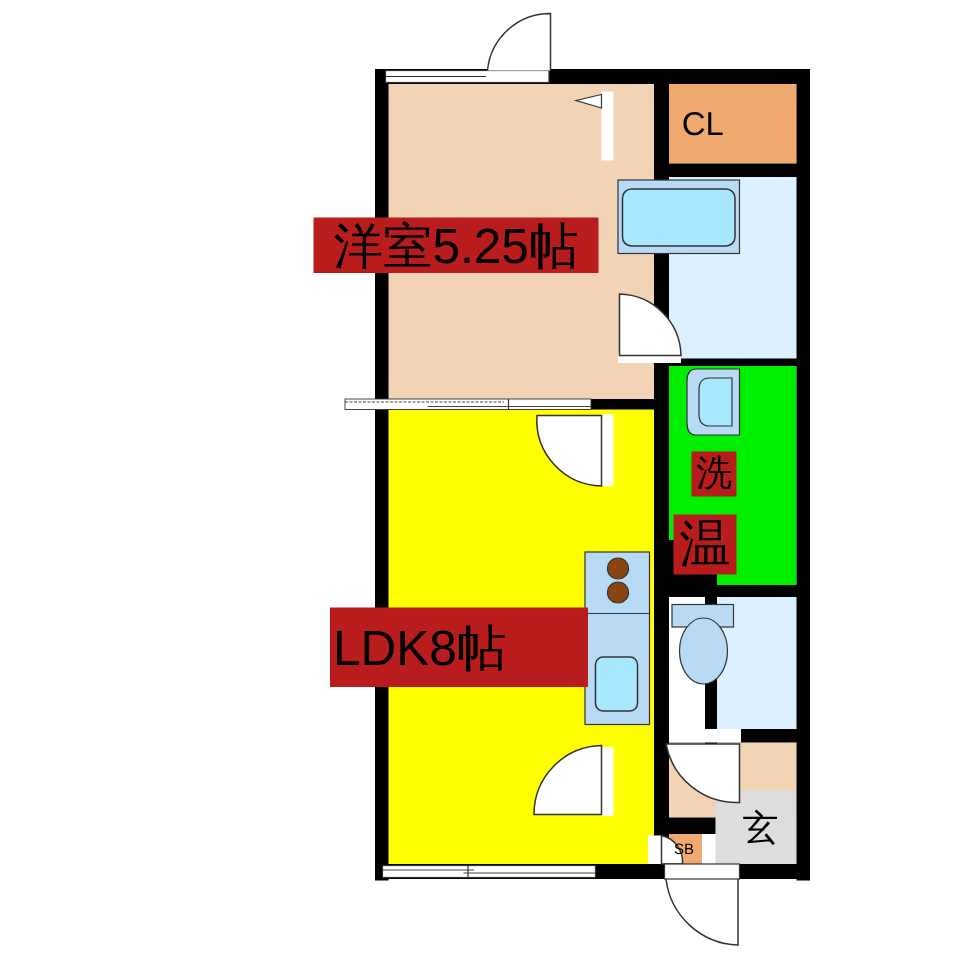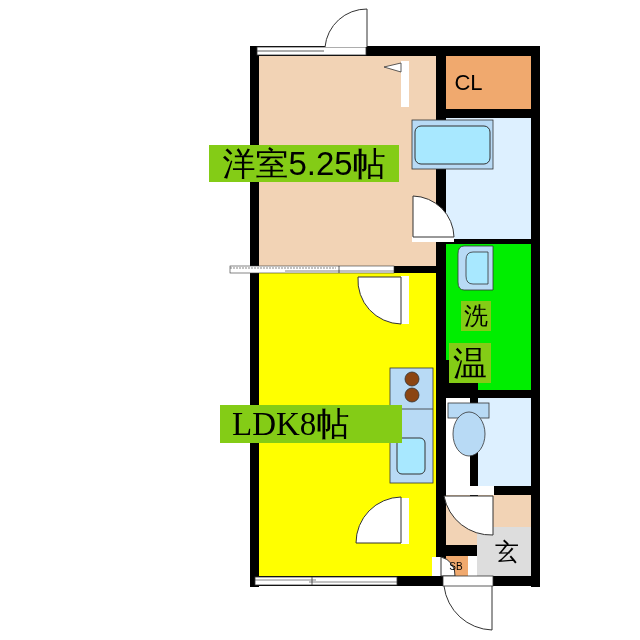--- a/index.html
+++ b/index.html
@@ -1,20 +1,20 @@
 <!DOCTYPE html>
 <html><head>
 <meta charset="utf-8">
 <style>
   html, body { margin:0; padding:0; background:#ffffff; }
   body { width:640px; height:640px; position:relative; overflow:hidden; font-family:"Liberation Sans", "DejaVu Sans", sans-serif; }
   .abs { position:absolute; box-sizing:border-box;margin-left:36px; }
   .wall { background:#000; }
   svg.plan { position:absolute; left:0; top:0; }
-  .label { position:absolute; background:#84cc16; color:#000; white-space:nowrap; line-height:1; display:flex; align-items:center; justify-content:center; }
+  .label { position:absolute; background:#b91c1c; color:#000; white-space:nowrap; line-height:1; display:flex; align-items:center; justify-content:center; }
 </style>
 </head>
 <body>
 
 <div class="abs" style="left:0;top:0;width:640px;height:640px;">
 
   <div class="abs" style="left:186px;top:56px;width:178px;height:212px;background:#F2D3B5;"></div>
   <div class="abs" style="left:186px;top:272px;width:178px;height:304px;background:#FFFF00;"></div>
   <div class="abs" style="left:374px;top:56px;width:85px;height:53px;background:#F0A96E;"></div>
   <div class="abs" style="left:374px;top:118px;width:85px;height:123px;background:#DDF0FF;"></div>
@@ -115,19 +115,19 @@
     <g>
       <rect x="219" y="577" width="142" height="8" fill="#fff" stroke="#333" stroke-width="0.8"></rect>
       <line x1="219" y1="580" x2="280" y2="580" stroke="#333" stroke-width="0.6"></line>
       <line x1="273" y1="582" x2="361" y2="582" stroke="#333" stroke-width="0.6"></line>
       <line x1="276" y1="577" x2="276" y2="585" stroke="#333" stroke-width="0.8"></line>
     </g>
   </svg>
 
   <div class="abs" style="left:374px;top:68px;width:45px;height:30px;font-size:22px;display:flex;align-items:center;justify-content:center;">CL</div>
   <div class="label" style="left:173px;top:145px;width:190px;height:37px;font-size:33px;">洋室5.25帖</div>
-  <div class="label" style="left:184px;top:405px;width:170px;height:38px;font-size:33px;justify-content:flex-start;padding-left:12px;font-family:Liberation Serif, serif;">LDK8帖</div>
+  <div class="label" style="left:184px;top:405px;width:170px;height:53px;font-size:33px;justify-content:flex-start;padding-left:2px;">LDK8帖</div>
   <div class="label" style="left:425px;top:301px;width:30px;height:30px;font-size:24px;">洗</div>
   <div class="label" style="left:413px;top:343px;width:42px;height:40px;font-size:34px;">温</div>
   <div class="abs" style="left:420px;top:537px;width:30px;height:30px;font-size:24px;display:flex;align-items:center;justify-content:center;">玄</div>
   <div class="abs" style="left:372px;top:558px;width:24px;height:16px;font-size:10px;display:flex;align-items:center;justify-content:center;overflow:hidden;">SB</div>
 
 </div>
 
 </body></html>

